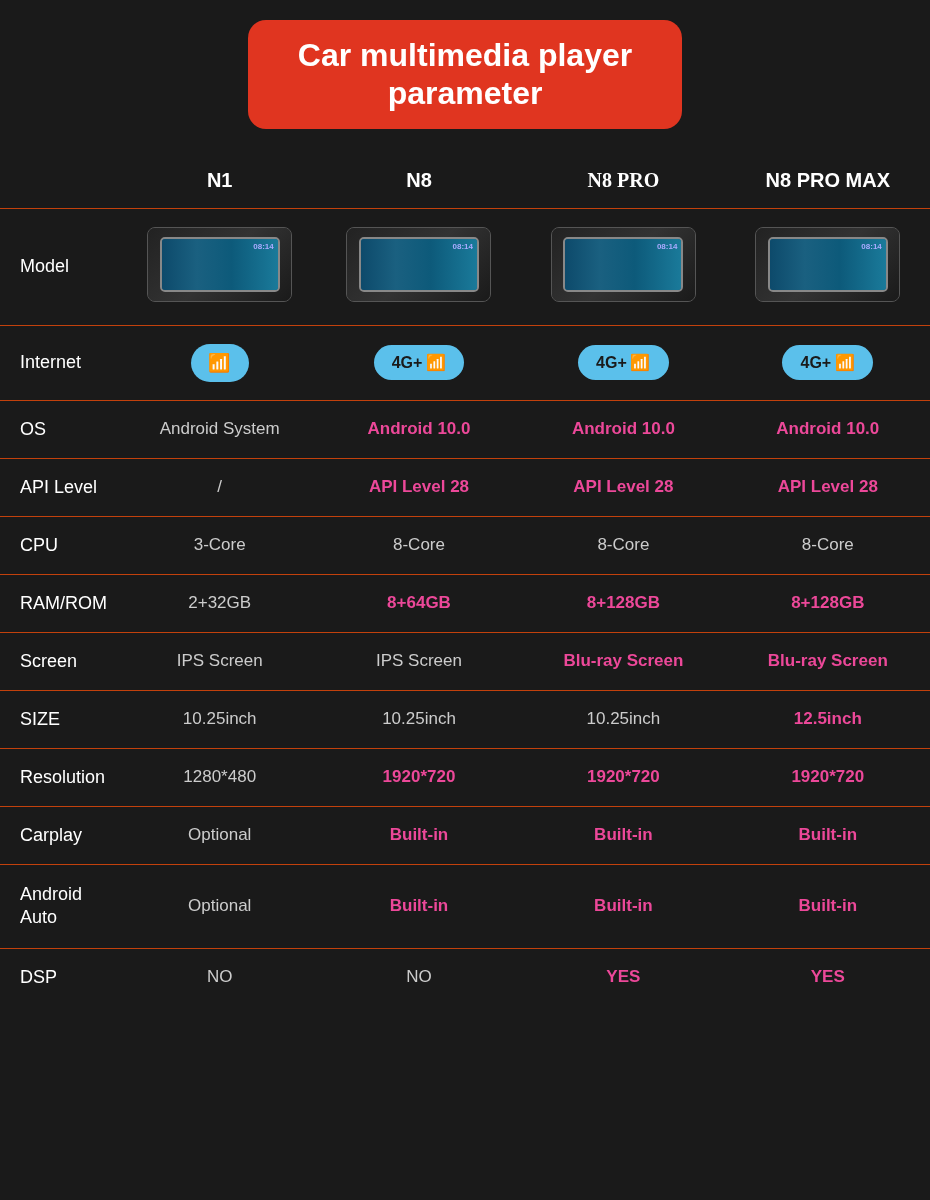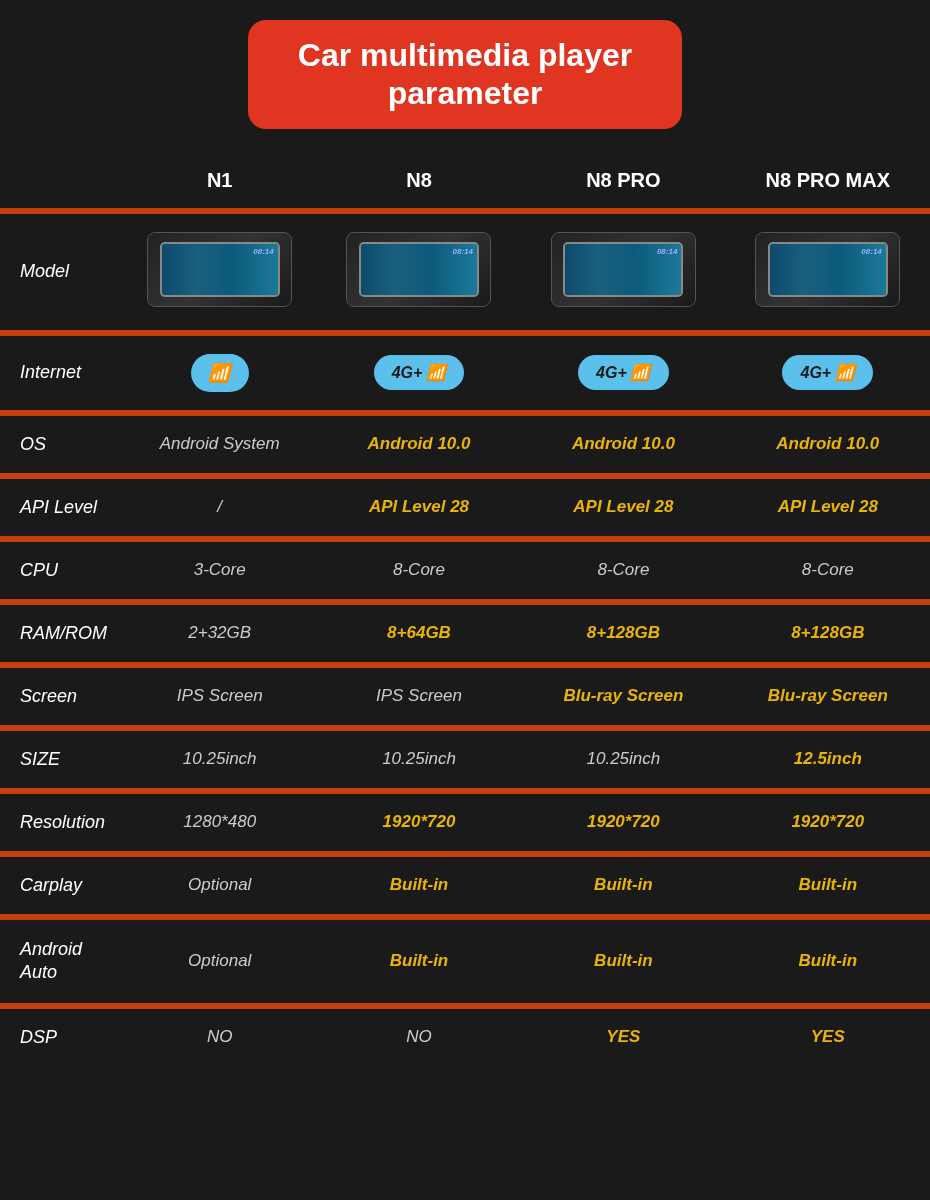--- a/index.html
+++ b/index.html
@@ -47,22 +47,21 @@
       background: #1a1a1a;
     }
 
     .comparison-table thead tr th:first-child {
       text-align: left;
       padding-left: 20px;
       width: 120px;
     }
 
     .comparison-table tbody tr {
-      border-top: 6px solid #c2410c;
-      font-style: italic;
+      border-top: 1px solid #c2410c;
     }
 
     .comparison-table tbody tr td {
       padding: 18px 10px;
       text-align: center;
       font-size: 17px;
       vertical-align: middle;
       background: #1a1a1a;
     }
 
@@ -74,21 +73,21 @@
       font-weight: 400;
       width: 120px;
     }
 
     .normal-text {
       color: #cccccc;
       font-weight: 400;
     }
 
     .bold-text {
-      color: #eab308;
+      color: #ec4899;
       font-weight: 900;
       font-size: 18px;
     }
 
     .model-image {
       display: inline-block;
       width: 145px;
       height: 75px;
       background: #2a2a2a;
       border-radius: 8px;
@@ -159,21 +158,21 @@
       font-size: 16px;
       gap: 4px;
     }
 
     .wifi-icon {
       font-size: 18px;
     }
 
     .col-n1 { width: 190px; }
     .col-n8 { width: 200px; }
-    .col-n8pro { width: 200px; }
+    .col-n8pro { width: 200px; font-family: Liberation Serif, serif; }
     .col-n8promax { width: 200px; }
 
     .row-android-auto td:first-child {
       line-height: 1.3;
     }
   </style>
 </head>
 <body>
 
 <div>

